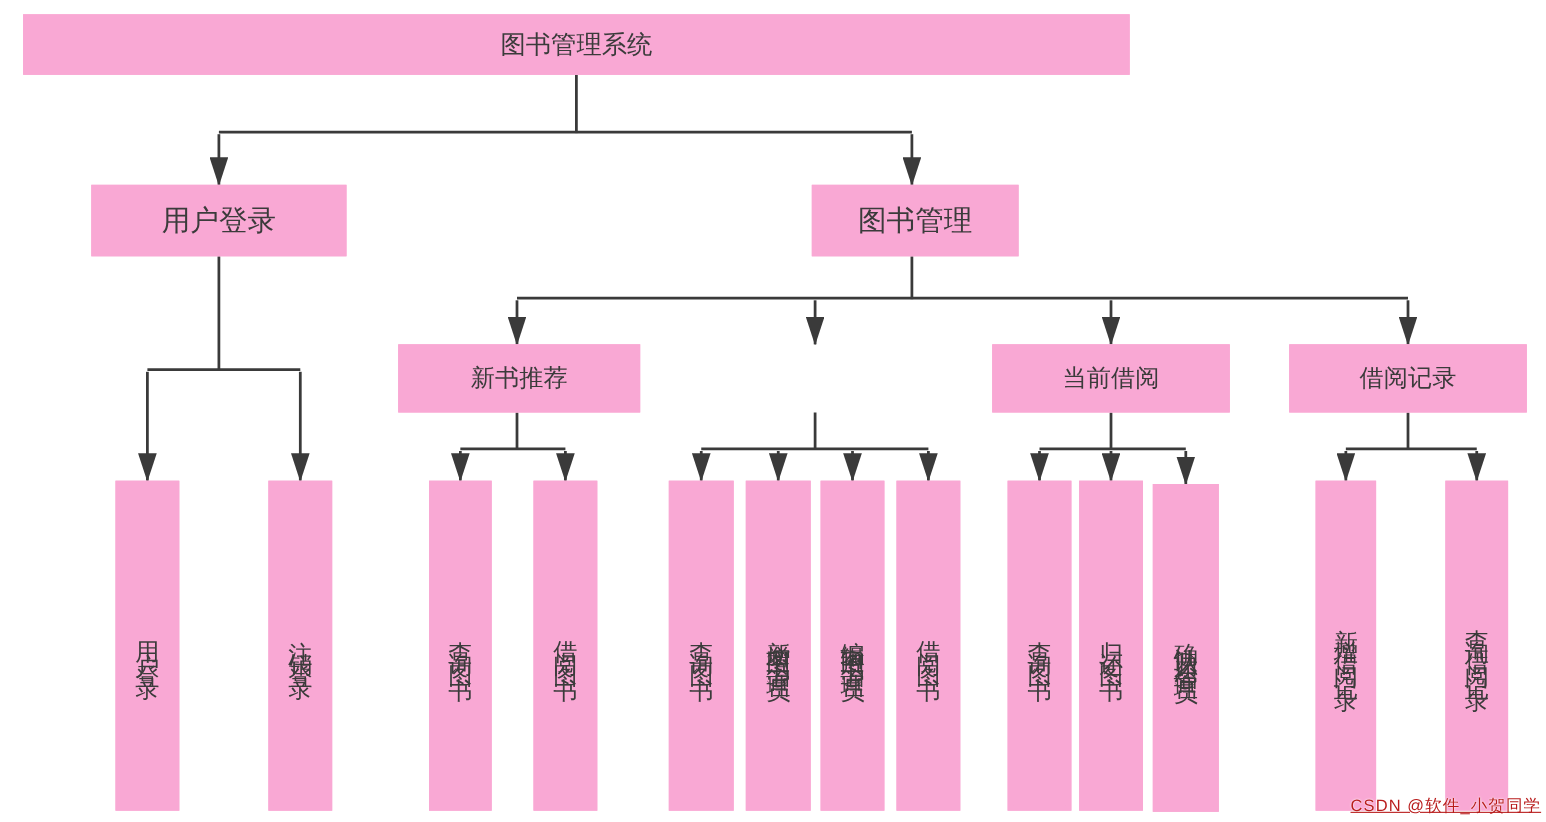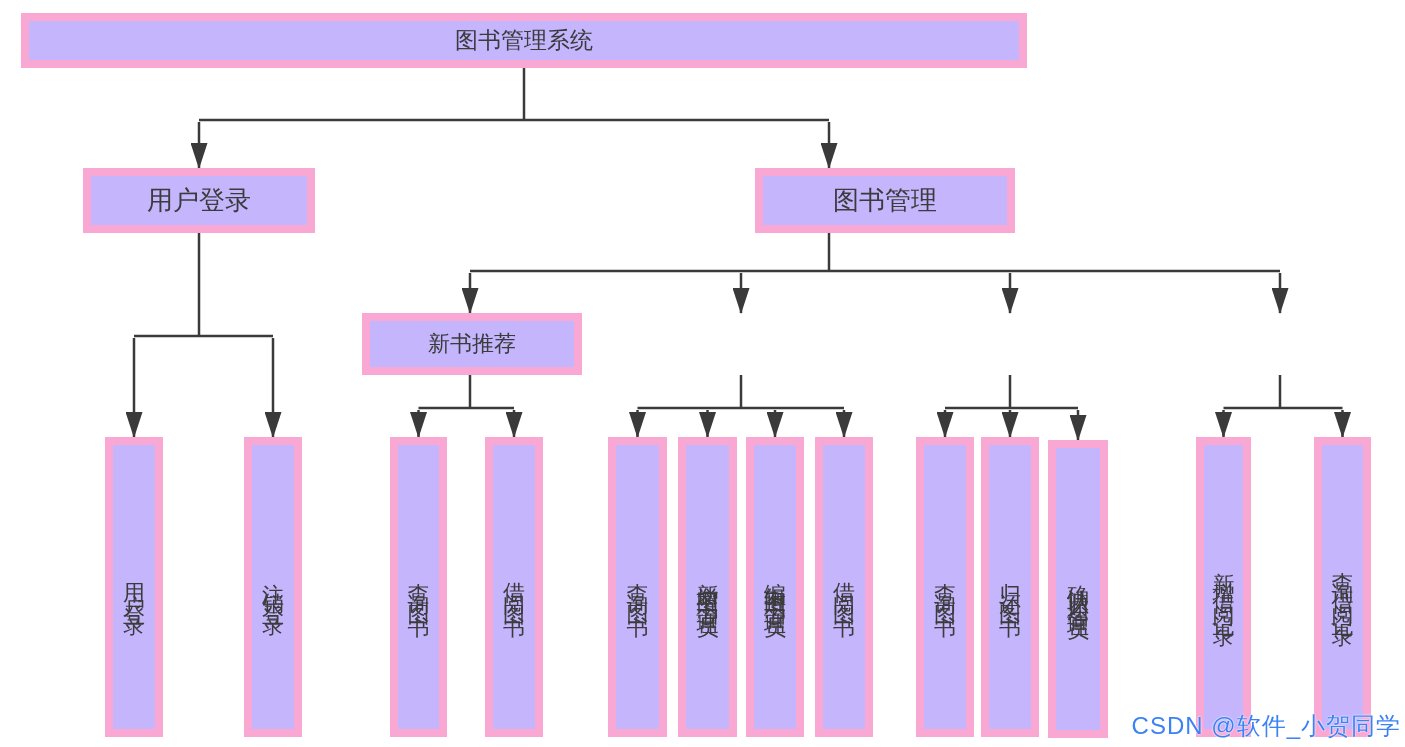--- a/index.html
+++ b/index.html
@@ -14,22 +14,22 @@
     position: absolute; left: 0; top: 0;
     width: 1405px; height: 747px;
   }
   #wires {
     position: absolute; left: 0; top: 0;
     width: 1405px; height: 747px;
   }
   .node {
     position: absolute;
     box-sizing: border-box;
-    background: #c4b5fd;
-    border: 8px solid #f9a8d4;
+    background: #f9a8d4;
+    border: 5px solid #f9a8d4;
     color: #3b3b3b;
     display: flex;
     align-items: center;
     justify-content: center;
     text-align: center;
   }
   .hbox-root { font-size: 23px; }
   .hbox-l2   { font-size: 26px; }
   .hbox-l3   { font-size: 22px; }
   .vbox { font-size: 22px; }
@@ -37,26 +37,27 @@
     writing-mode: vertical-rl;
     text-orientation: mixed;
     letter-spacing: 11px;
     line-height: 1;
     white-space: nowrap;
   }
   .vbox .vlabel.long { letter-spacing: 5px; }
   #watermark {
     position: absolute;
     right: 4px; bottom: 5px;
-    font-size: 24px;
-    color: #3b82f6;
+    font-size: 15px;
+    color: #b91c1c;
     letter-spacing: 1px;
     text-shadow: 0 0 2px #ffffff, 0 0 1px #ffffff;
     z-index: 5;
     white-space: nowrap;
+    text-decoration: underline;
   }
 </style>
 </head>
 <body>
 
 <div id="canvas">
 
   <svg id="wires" viewBox="0 0 1405 747" xmlns="http://www.w3.org/2000/svg">
     <defs>
       <marker id="arrow" viewBox="0 0 26 17" refX="25" refY="8.5" markerWidth="26" markerHeight="17" markerUnits="userSpaceOnUse" orient="auto">
@@ -107,26 +108,32 @@
     </g>
   </svg>
 
   <div class="node hbox-root" style="left:21px; top:13px; width:1006px; height:55px">
     <span>图书管理系统</span>
   </div>
 
   <div class="node hbox-l2" style="left:83px; top:168px; width:232px; height:65px">
     <span>用户登录</span>
   </div>
-  <div class="node hbox-l2" style="left:755px; top:168px; width:260px; height:65px">
+  <div class="node hbox-l2" style="left:738px; top:168px; width:188px; height:65px">
     <span>图书管理</span>
   </div>
 
   <div class="node hbox-l3" style="left:362px; top:313px; width:220px; height:62px">
     <span>新书推荐</span>
+  </div>
+  <div class="node hbox-l3" style="left:902px; top:313px; width:216px; height:62px">
+    <span>当前借阅</span>
+  </div>
+  <div class="node hbox-l3" style="left:1172px; top:313px; width:216px; height:62px">
+    <span>借阅记录</span>
   </div>
 
   <div class="node vbox" style="left:105px; top:437px; width:58px; height:300px">
     <span class="vlabel">用户登录</span>
   </div>
   <div class="node vbox" style="left:244px; top:437px; width:58px; height:300px">
     <span class="vlabel">注销登录</span>
   </div>
 
   <div class="node vbox" style="left:390px; top:437px; width:57px; height:300px">

